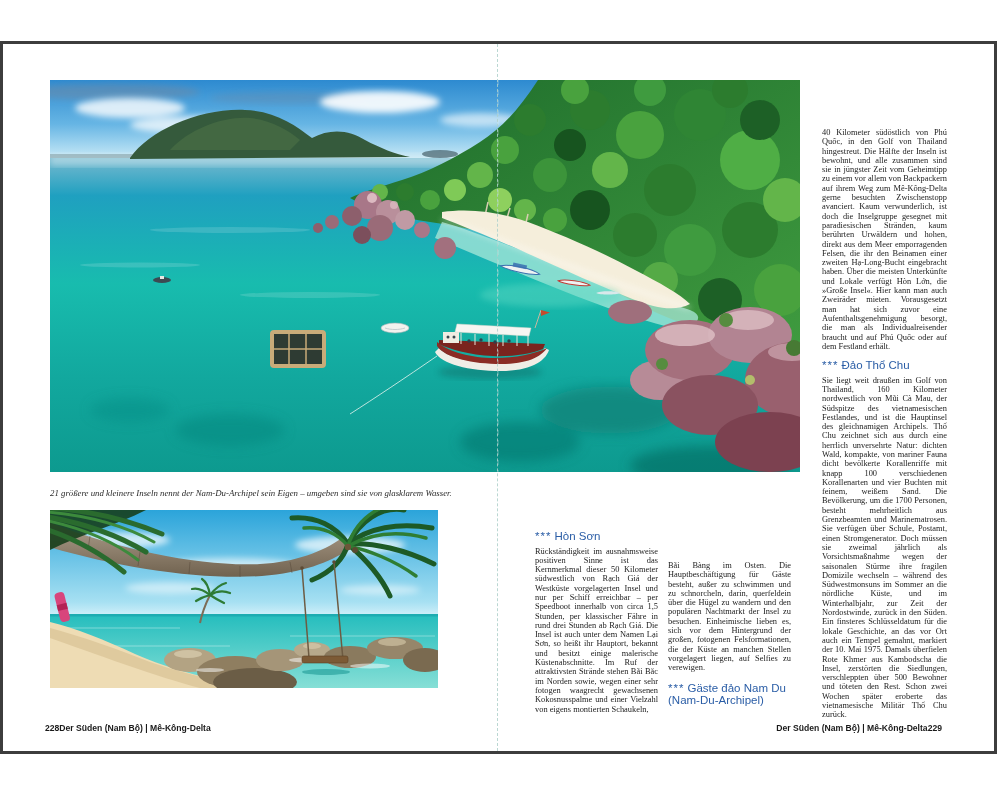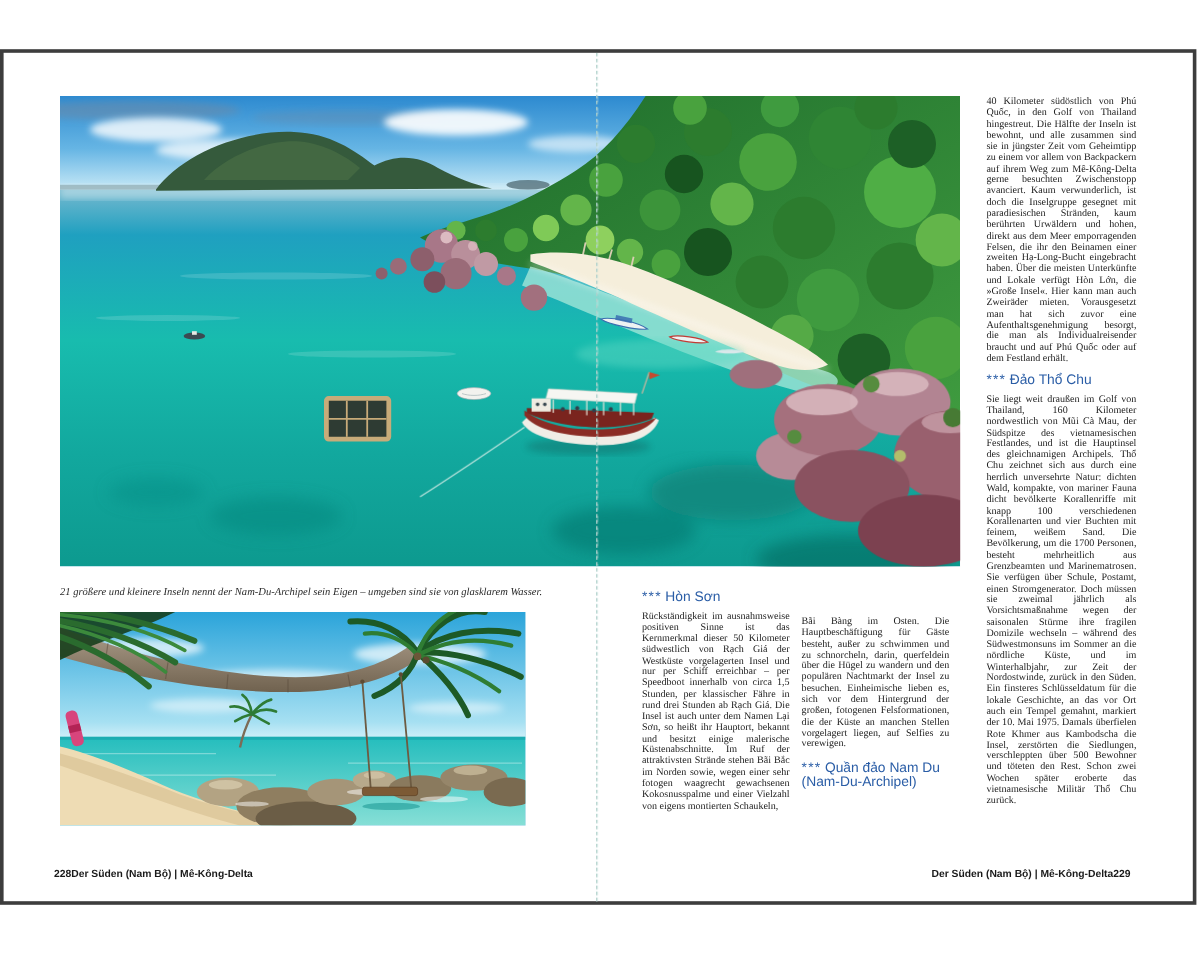--- a/index.html
+++ b/index.html
@@ -8,22 +8,22 @@
         border:3px solid #3d3d3d;box-sizing:border-box;}
   #book > *{position:absolute;}
   .gutter{left:494px;top:0;height:707px;width:0;border-left:1px dashed #aed0cb;opacity:.85;z-index:6;}
   .photo{overflow:hidden;background:#9fd6e8;}
   .photo svg{display:block;width:100%;height:100%;}
   #main-photo{left:47px;top:36px;width:750px;height:392px;}
   #small-photo{left:47px;top:466px;width:388px;height:178px;}
   .caption{font-style:italic;font-size:8.8px;line-height:11px;color:#2a2a2a;}
   #caption-main{left:47px;top:444px;width:744px;}
   #caption-small{left:47px;top:648px;width:520px;}
-  .col{font-size:8.4px;line-height:9.3px;text-align:justify;color:#1b1b1b;hyphens:auto;}
-  #col-a{left:532px;top:448px;width:123px;}
+  .col{font-size:8.4px;line-height:9.3px;text-align:justify;color:#1b1b1b;hyphens:auto;margin-top:48px;}
+  #col-a{left:532px;top:438px;width:123px;}
   #col-b{left:665px;top:454px;width:123px;}
   #col-c{left:819px;top:36px;width:125px;}
   .heading{font-family:"Liberation Sans",sans-serif;font-weight:normal;color:#2a5da6;
            font-size:11.5px;line-height:12.5px;text-align:left;}
   .heading .stars{letter-spacing:1px;margin-right:3px;}
   #col-a .heading{margin:0 0 4px 0;}
   #col-b .body-first{margin-top:15px;}
   #col-b .heading{margin:9px 0 3px 0;}
   #col-c .heading{margin:8px 0 4px 0;}
   .footer{font-family:"Liberation Sans",sans-serif;font-weight:bold;font-size:8.6px;
@@ -372,21 +372,21 @@
     <div id="col-a" class="col">
       <div class="heading">
         <span class="stars">***</span><span>Hòn Sơn</span>
       </div>
       <div>Rückständigkeit im ausnahmsweise positiven Sinne ist das Kernmerkmal dieser 50 Kilometer südwestlich von Rạch Giá der Westküste vorgelagerten Insel und nur per Schiff erreichbar – per Speedboot innerhalb von circa 1,5 Stunden, per klassischer Fähre in rund drei Stunden ab Rạch Giá. Die Insel ist auch unter dem Namen Lại Sơn, so heißt ihr Hauptort, bekannt und besitzt einige malerische Küstenabschnitte. Im Ruf der attraktivsten Strände stehen Bãi Bắc im Norden sowie, wegen einer sehr fotogen waagrecht gewachsenen Kokosnusspalme und einer Vielzahl von eigens montierten Schaukeln,</div>
     </div>
 
     <div id="col-b" class="col">
       <div class="body-first">Bãi Bàng im Osten. Die Hauptbeschäftigung für Gäste besteht, außer zu schwimmen und zu schnorcheln, darin, querfeldein über die Hügel zu wandern und den populären Nachtmarkt der Insel zu besuchen. Einheimische lieben es, sich vor dem Hintergrund der großen, fotogenen Felsformationen, die der Küste an manchen Stellen vorgelagert liegen, auf Selfies zu verewigen.</div>
       <div class="heading">
-        <span class="stars">***</span><span>Quần đảo Nam Du (Nam-Du-Archipel)</span>
+        <span class="stars">***</span><span>Gäste đảo Nam Du (Nam-Du-Archipel)</span>
       </div>
     </div>
 
     <div id="col-c" class="col">
       <div>40 Kilometer südöstlich von Phú Quốc, in den Golf von Thailand hingestreut. Die Hälfte der Inseln ist bewohnt, und alle zusammen sind sie in jüngster Zeit vom Geheimtipp zu einem vor allem von Backpackern auf ihrem Weg zum Mê-Kông-Delta gerne besuchten Zwischenstopp avanciert. Kaum verwunderlich, ist doch die Inselgruppe gesegnet mit paradiesischen Stränden, kaum berührten Urwäldern und hohen, direkt aus dem Meer emporragenden Felsen, die ihr den Beinamen einer zweiten Hạ-Long-Bucht eingebracht haben. Über die meisten Unterkünfte und Lokale verfügt Hòn Lớn, die »Große Insel«. Hier kann man auch Zweiräder mieten. Vorausgesetzt man hat sich zuvor eine Aufenthaltsgenehmigung besorgt, die man als Individualreisender braucht und auf Phú Quốc oder auf dem Festland erhält.</div>
       <div class="heading">
         <span class="stars">***</span><span>Đảo Thổ Chu</span>
       </div>
       <div>Sie liegt weit draußen im Golf von Thailand, 160 Kilometer nordwestlich von Mũi Cà Mau, der Südspitze des vietnamesischen Festlandes, und ist die Hauptinsel des gleichnamigen Archipels. Thổ Chu zeichnet sich aus durch eine herrlich unversehrte Natur: dichten Wald, kompakte, von mariner Fauna dicht bevölkerte Korallenriffe mit knapp 100 verschiedenen Korallenarten und vier Buchten mit feinem, weißem Sand. Die Bevölkerung, um die 1700 Personen, besteht mehrheitlich aus Grenzbeamten und Marinematrosen. Sie verfügen über Schule, Postamt, einen Stromgenerator. Doch müssen sie zweimal jährlich als Vorsichtsmaßnahme wegen der saisonalen Stürme ihre fragilen Domizile wechseln – während des Südwestmonsuns im Sommer an die nördliche Küste, und im Winterhalbjahr, zur Zeit der Nordostwinde, zurück in den Süden. Ein finsteres Schlüsseldatum für die lokale Geschichte, an das vor Ort auch ein Tempel gemahnt, markiert der 10. Mai 1975. Damals überfielen Rote Khmer aus Kambodscha die Insel, zerstörten die Siedlungen, verschleppten über 500 Bewohner und töteten den Rest. Schon zwei Wochen später eroberte das vietnamesische Militär Thổ Chu zurück.</div>
     </div>

